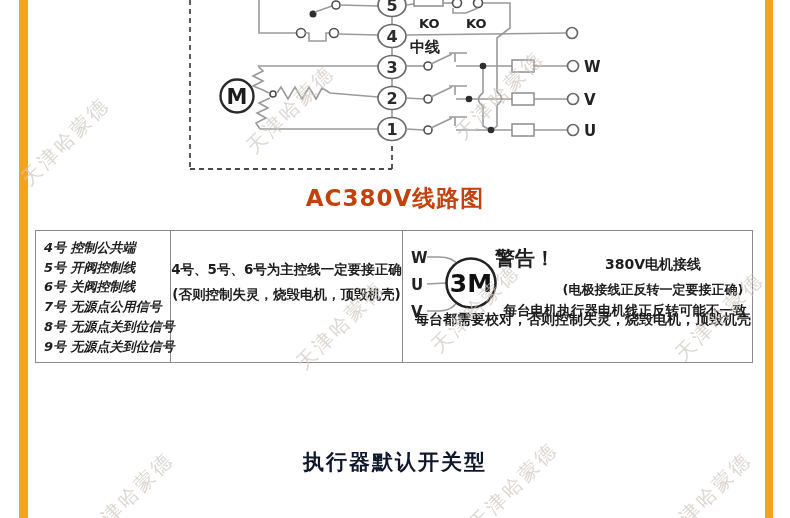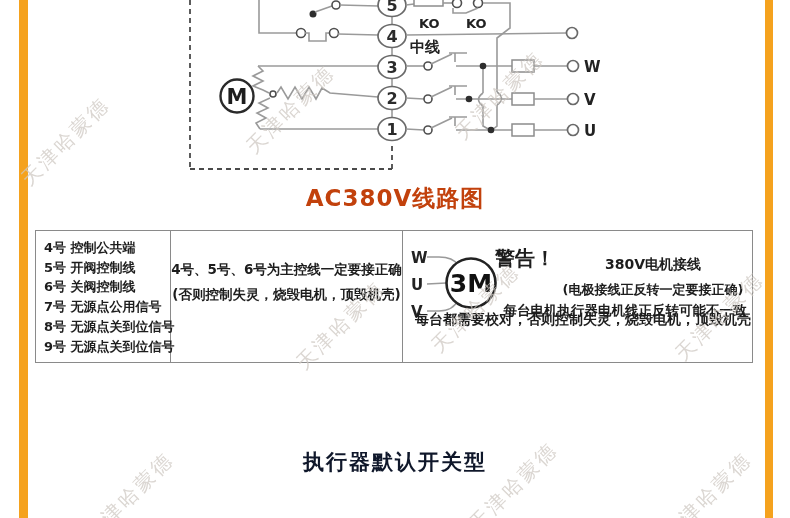--- a/index.html
+++ b/index.html
@@ -16,21 +16,21 @@
   .dot{fill:#2e2e2e;stroke:none;}
   .fuse{stroke:#8c8c8c;stroke-width:1.5;fill:#ffffff;}
   .tnum{font-size:16px;font-weight:700;fill:#2b2b2b;text-anchor:middle;}
   .plab{font-size:15px;font-weight:600;fill:#222222;}
   .klab{font-size:13px;font-weight:600;fill:#222222;}
   .diagram-title{position:absolute;left:0;top:183px;width:790px;text-align:center;
     font-size:23px;font-weight:700;letter-spacing:1px;color:#c2410c;}
   .info-table{position:absolute;left:35px;top:230px;width:718px;height:133px;
     border:1.5px solid #8a8a8a;display:flex;box-sizing:border-box;}
   .col{box-sizing:border-box;height:100%;}
-  .col1{width:135px;border-right:1.5px solid #8a8a8a;padding:7px 16px 0 8px;}
+  .col1{width:135px;border-right:1.5px solid #8a8a8a;padding:7px 16px 0 8px;font-style:italic;}
   .col1 .ln{font-size:13px;font-weight:600;line-height:19.7px;white-space:nowrap;}
   .col2{width:232px;border-right:1.5px solid #8a8a8a;padding:26px 0 0 0;text-align:center;}
   .col2 .ln{font-size:13.5px;font-weight:600;line-height:25px;white-space:nowrap;}
   .col2 .warn-inline{font-size:19px;font-weight:800;margin-left:14px;vertical-align:-2px;}
   .col3{width:348px;position:relative;}
   .col3 svg{position:absolute;left:0;top:0;}
   .c3-warn{position:absolute;left:92px;top:14px;font-size:20px;font-weight:800;white-space:nowrap;}
   .c3-l1{position:absolute;left:150px;top:25px;width:200px;text-align:center;font-size:14px;font-weight:700;white-space:nowrap;}
   .c3-l2{position:absolute;left:152px;top:50px;width:196px;text-align:center;font-size:13px;font-weight:600;white-space:nowrap;}
   .c3-l3{position:absolute;left:96px;top:71px;width:252px;text-align:center;font-size:13.5px;font-weight:600;white-space:nowrap;}

